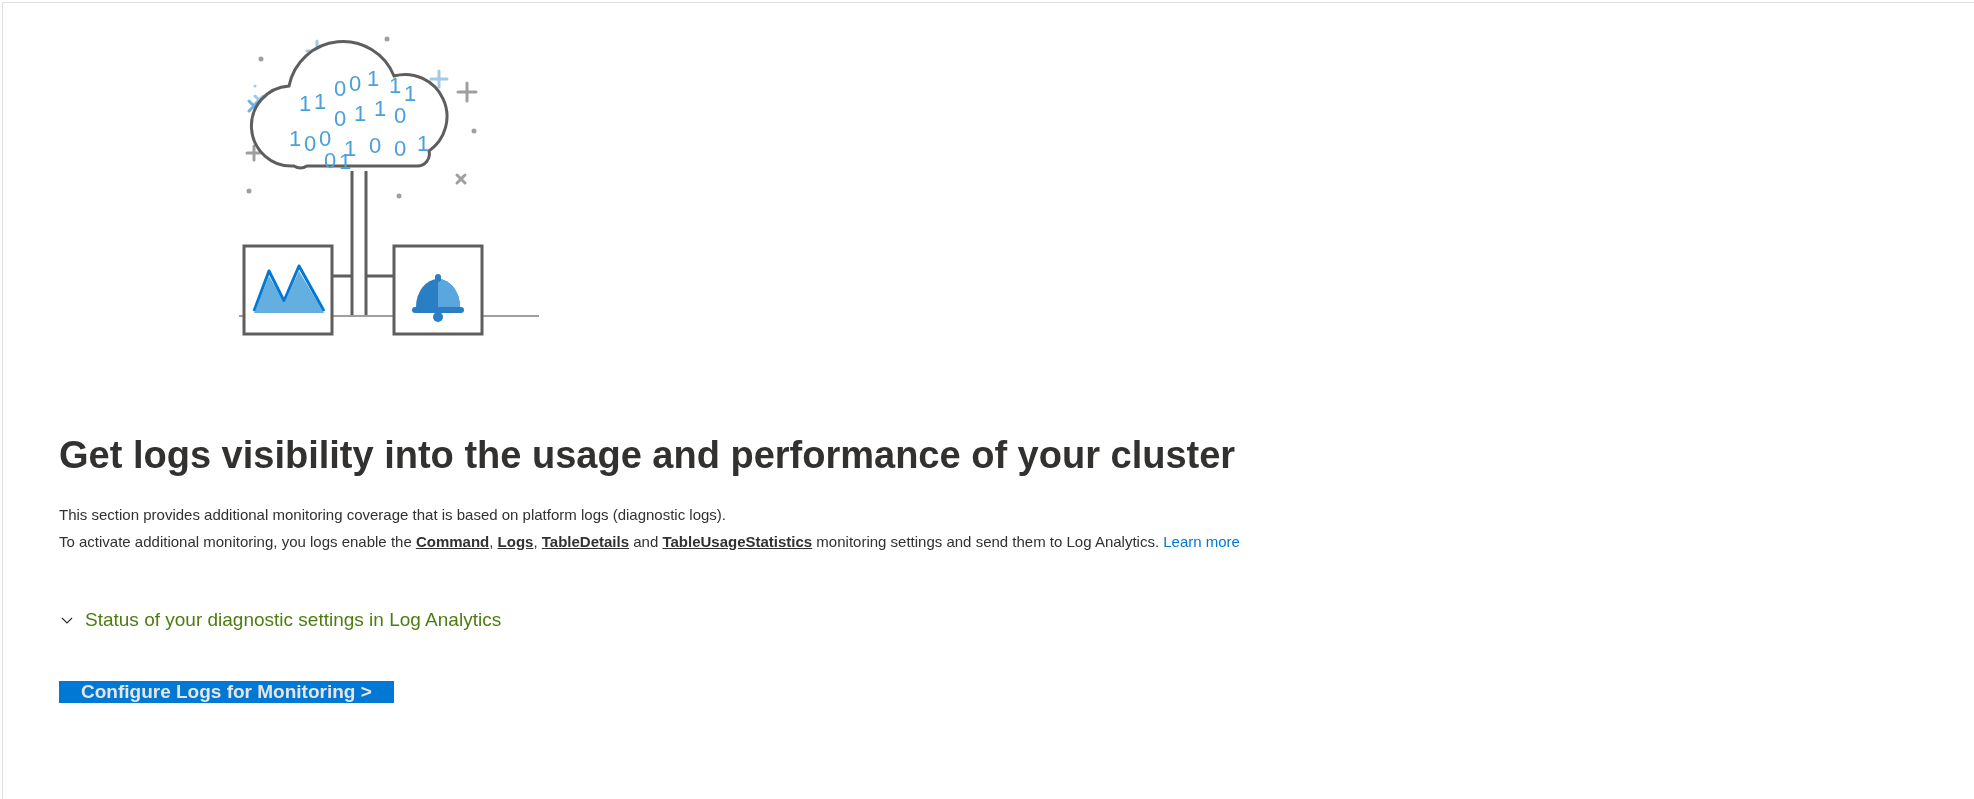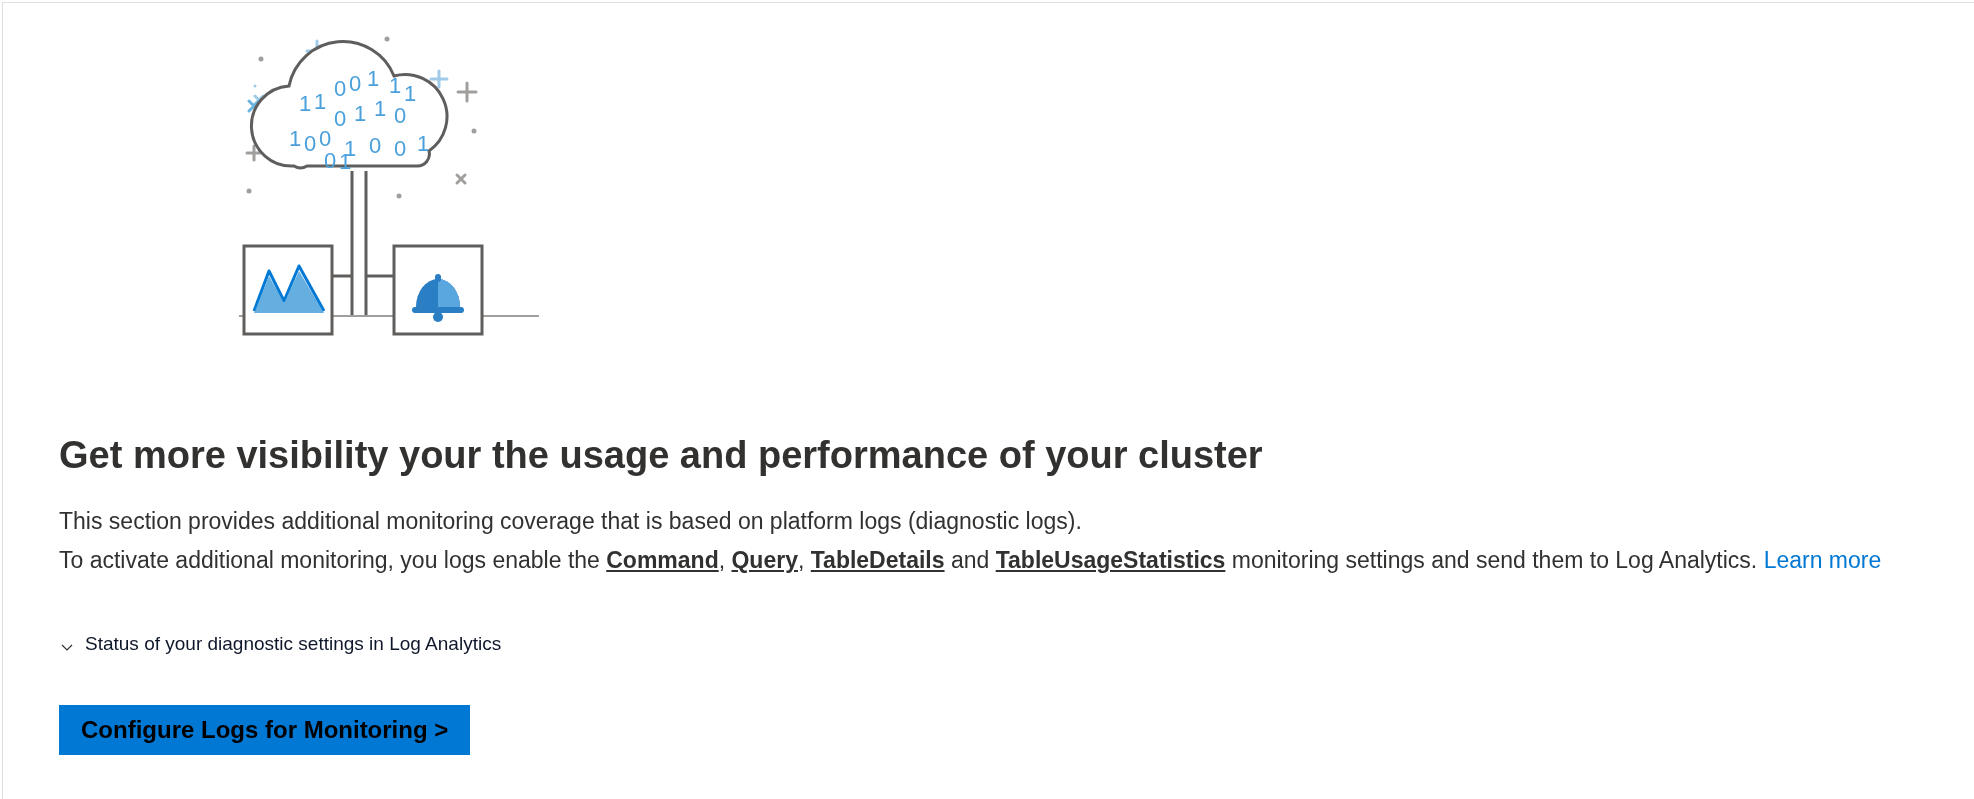--- a/index.html
+++ b/index.html
@@ -23,55 +23,55 @@
       margin-bottom: 40px;
     }
     .heading {
       font-size: 38px;
       font-weight: 600;
       color: #323130;
       margin-bottom: 24px;
       line-height: 1.3;
     }
     .description {
-      font-size: 23px;
+      font-size: 15px;
       color: #323130;
       line-height: 1.5;
       margin-bottom: 4px;
     }
     .description b { font-weight: 600; text-decoration: underline; }
     .learn-more {
       color: #0078d4;
       text-decoration: none;
       cursor: pointer;
       margin-top: 17px;
     }
     .expander {
       display: flex;
-      align-items: flex-end;
+      align-items: center;
       gap: 10px;
       margin-top: 56px;
       cursor: pointer;
       font-size: 19px;
-      color: #0f172a;
+      color: #4d7c0f;
     }
     .chevron {
       width: 16px;
       height: 16px;
       stroke: #323130;
       stroke-width: 1.2;
       fill: none;
     }
     .primary-btn {
       margin-top: 50px;
       background: #0078d4;
-      color: #000000;
+      color: #e5e5e5;
       border: none;
-      padding: 11px 22px;
-      font-size: 24px;
+      padding: 0 22px;
+      font-size: 19px;
       font-weight: 600;
       cursor: pointer;
       display: inline-flex;
       align-items: center;
       font-family: inherit;
     }
   </style>
 </head>
 <body>
 
@@ -143,26 +143,26 @@
       <g transform="translate(199,258)">
         <path d="M-22 18 a22 28 0 0 1 44 0 l0 2 l-44 0 z" fill="#2a7ec4"></path>
         <path d="M0 -10 a22 28 0 0 1 22 28 l0 2 l-22 0 z" fill="#5aa6de"></path>
         <rect x="-26" y="18" width="52" height="6" rx="3" fill="#2a7ec4"></rect>
         <circle cx="0" cy="28" r="5" fill="#2a7ec4"></circle>
         <rect x="-3" y="-15" width="6" height="8" rx="3" fill="#2a7ec4"></rect>
       </g>
     </svg>
   </div>
 
-  <h1 class="heading">Get more visibility your the usage and performance of your cluster</h1>
+  <h1 class="heading">Get logs visibility into the usage and performance of your cluster</h1>
 
   <p class="description">This section provides additional monitoring coverage that is based on platform logs (diagnostic logs).</p>
 
   <p class="description">
-    <span>To activate additional monitoring, you logs enable the </span><b>Command</b><span>, </span><b>Query</b><span>, </span><b>TableDetails</b><span> and </span><b>TableUsageStatistics</b><span> monitoring settings and send them to Log Analytics. </span><a class="learn-more">Learn more</a>
+    <span>To activate additional monitoring, you logs enable the </span><b>Command</b><span>, </span><b>Logs</b><span>, </span><b>TableDetails</b><span> and </span><b>TableUsageStatistics</b><span> monitoring settings and send them to Log Analytics. </span><a class="learn-more">Learn more</a>
   </p>
 
   <div class="expander">
     <svg class="chevron" viewBox="0 0 16 16">
       <polyline points="3,6 8,11 13,6"></polyline>
     </svg>
     <span>Status of your diagnostic settings in Log Analytics</span>
   </div>
 
   <button class="primary-btn">Configure Logs for Monitoring &gt;</button>

